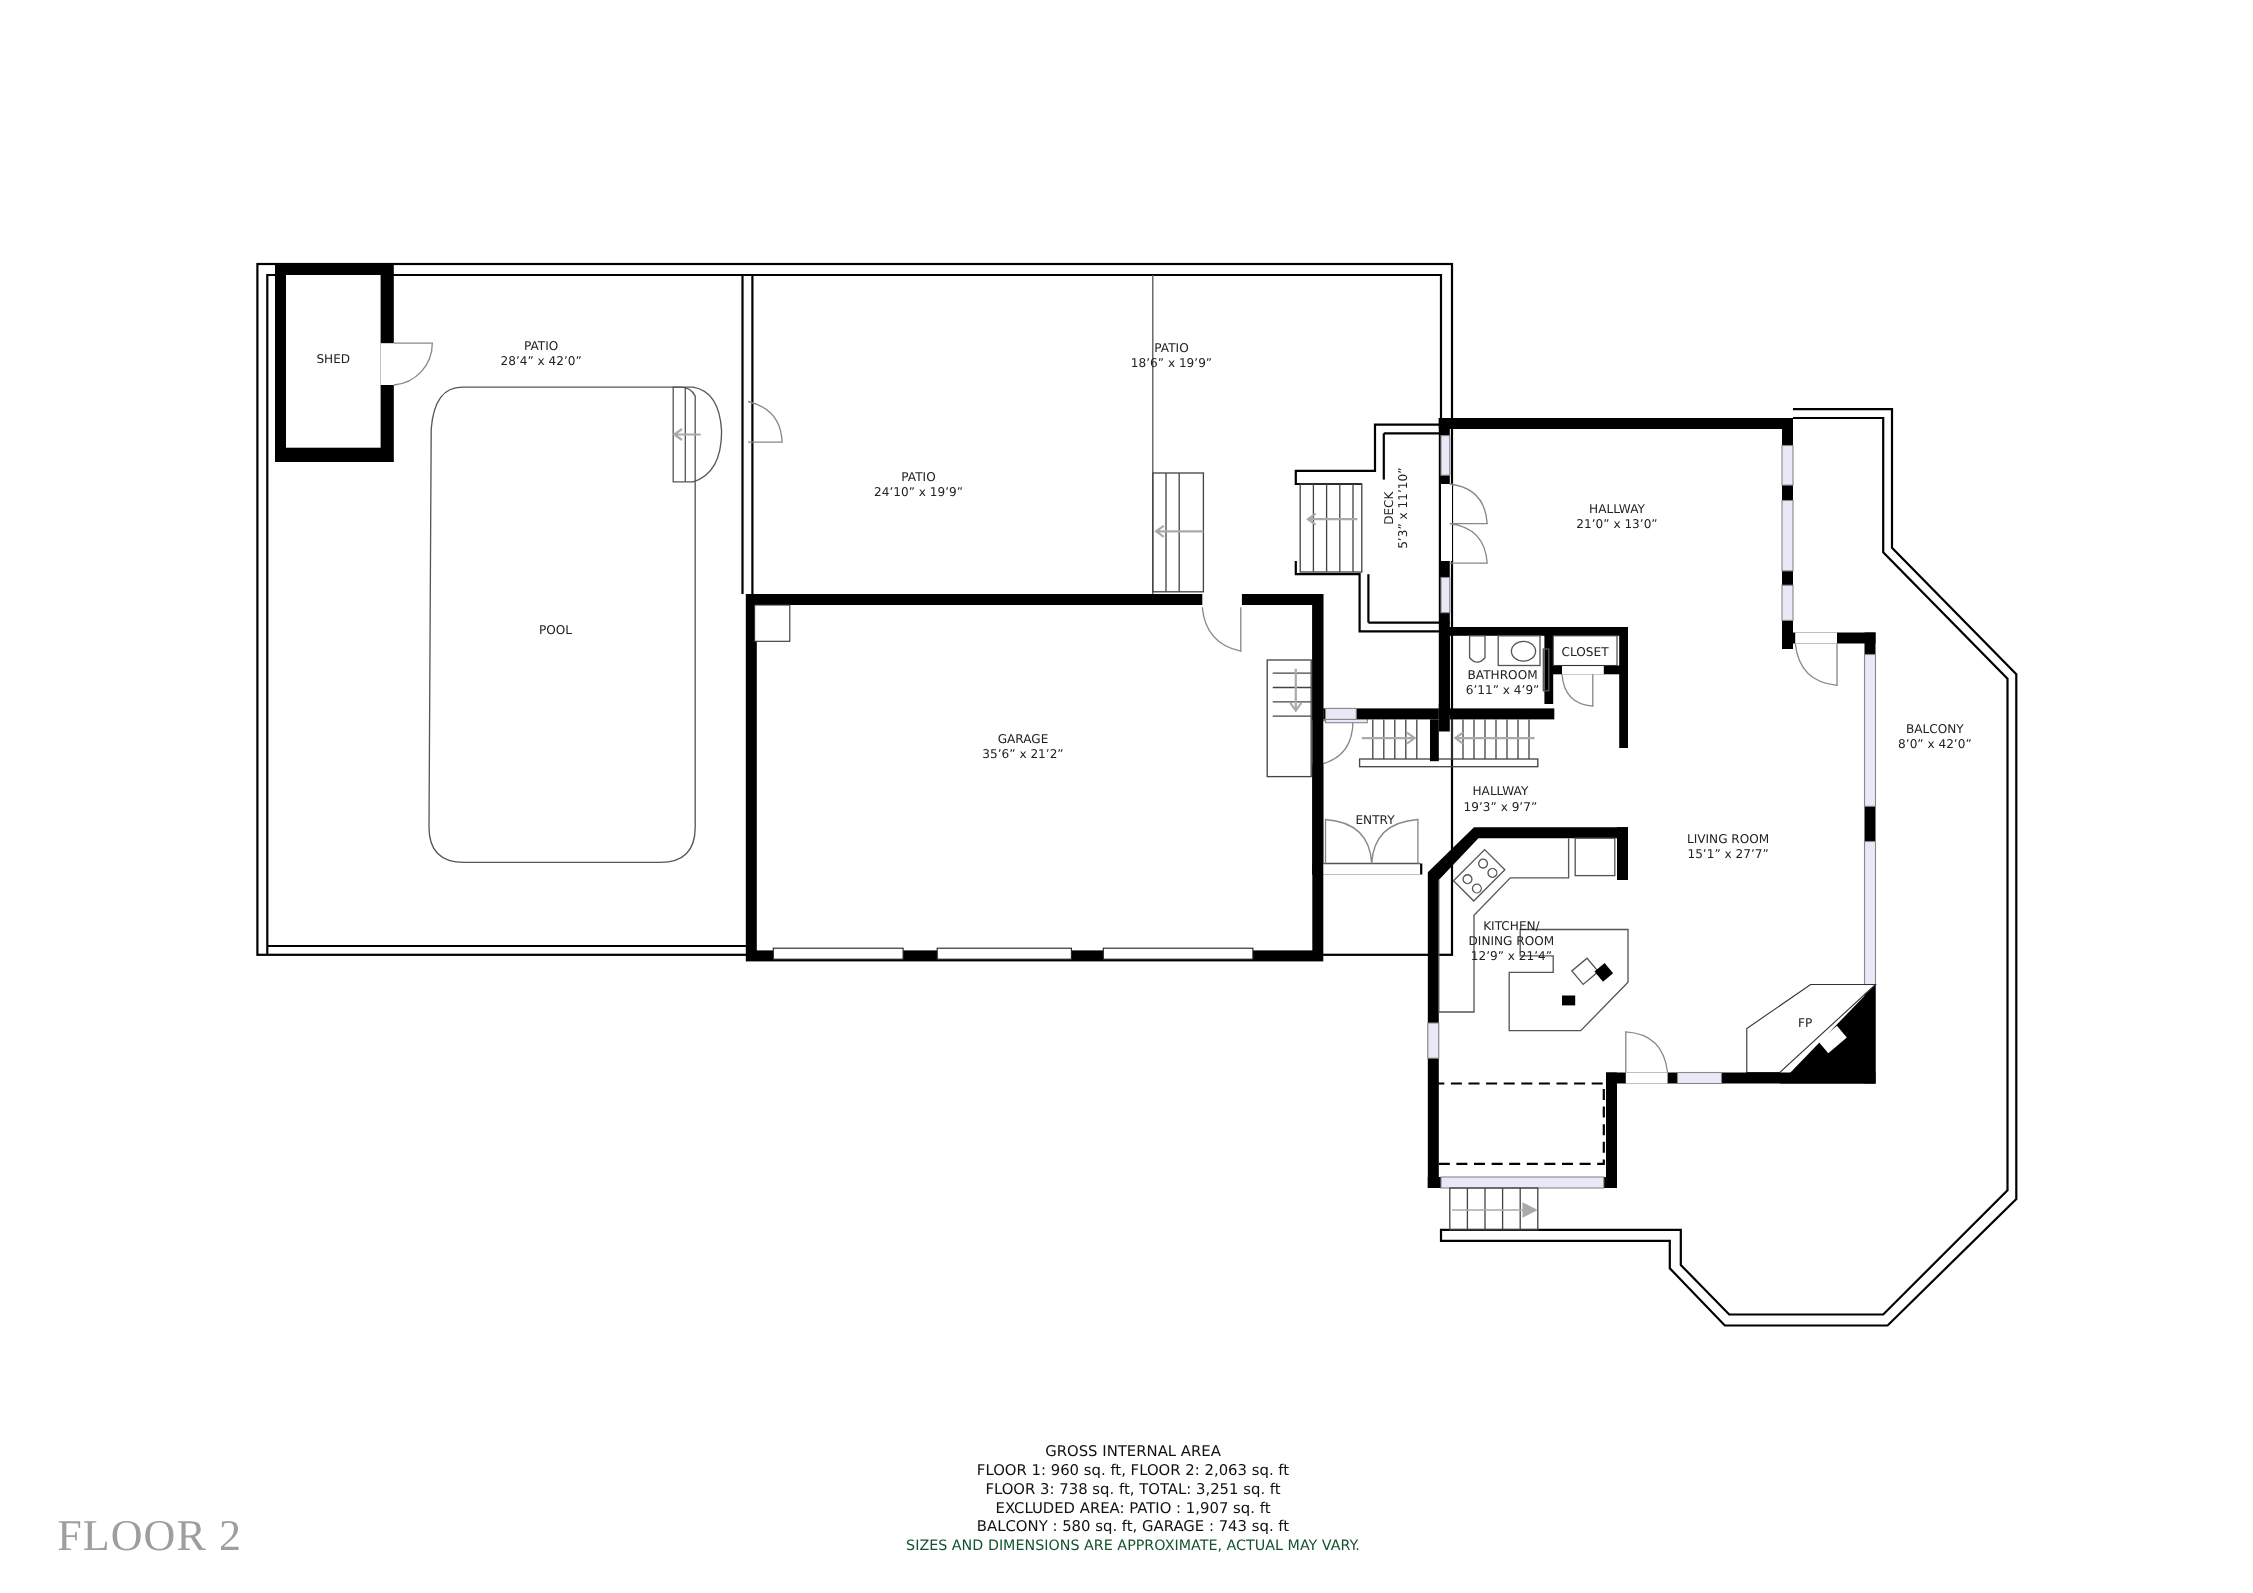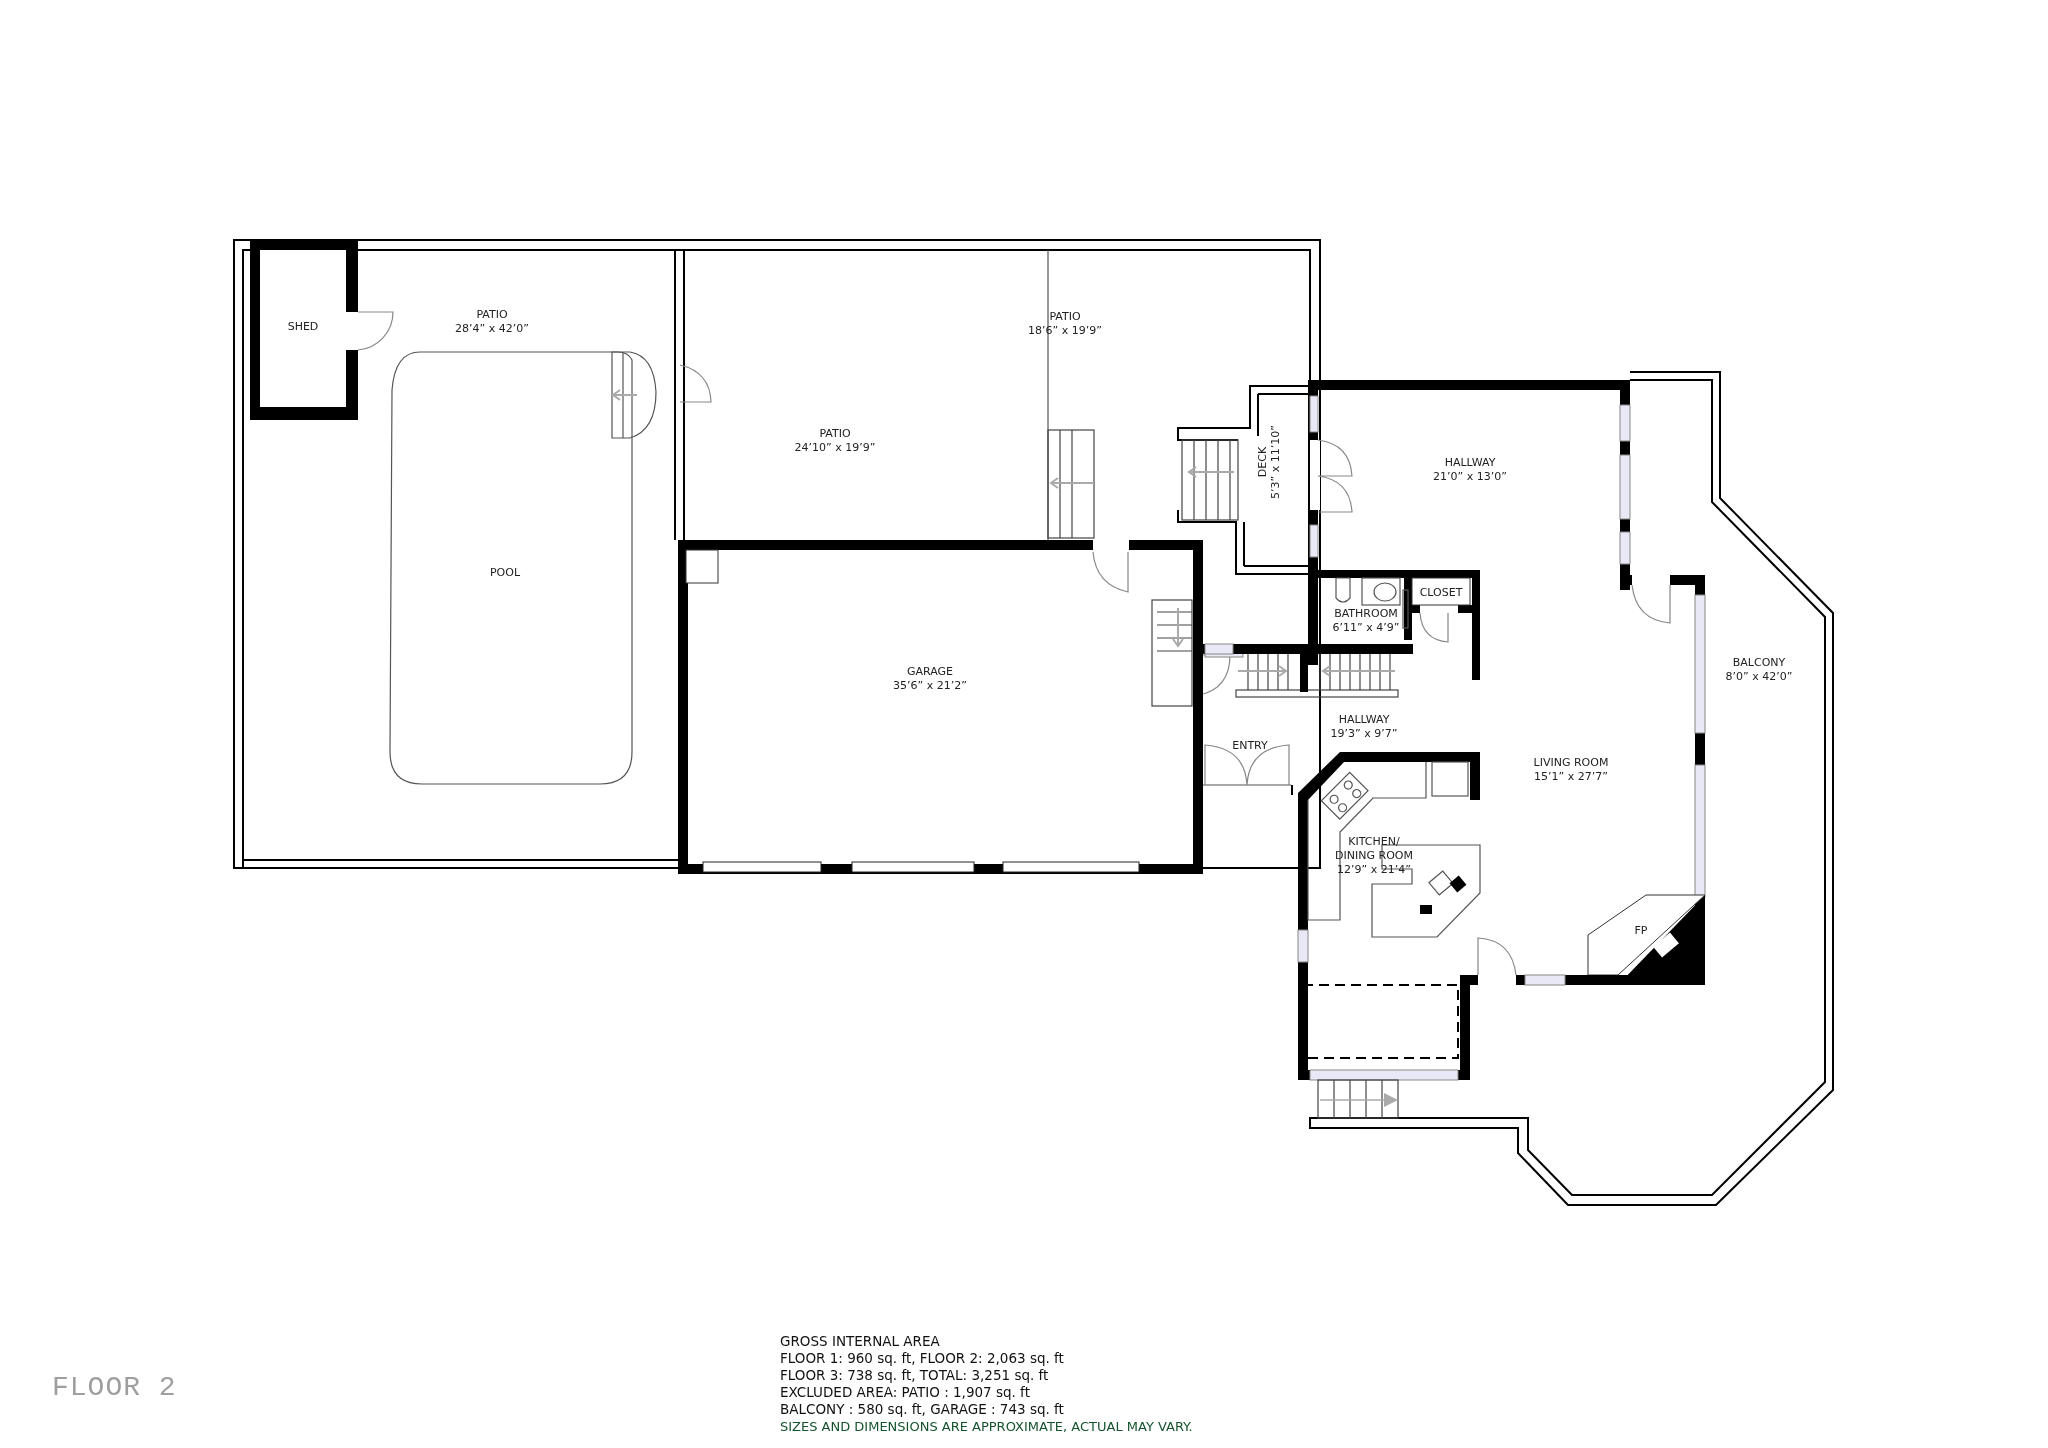--- a/index.html
+++ b/index.html
@@ -1,20 +1,20 @@
 <!DOCTYPE html>
 <html><head>
 <meta charset="utf-8">
 <style>
   html, body { margin: 0; padding: 0; background: #ffffff; }
   body { width: 2048px; height: 1448px; position: relative; overflow: hidden; font-family: "DejaVu Sans", sans-serif; }
   #plan { position: absolute; left: 0; top: 0; width: 2048px; height: 1448px; }
   .room-label { font-family: "DejaVu Sans", sans-serif; font-size: 11px; fill: #222; text-anchor: middle; }
-  .floor-title { position: absolute; left: 52px; top: 1372px; font-size: 28px; color: #9e9e9e; letter-spacing: 1px; font-family: Liberation Mono, monospace; text-align: center; }
-  .summary { position: absolute; left: 780px; top: 1312px; width: 500px; text-align: left; font-size: 13.5px; line-height: 17px; color: #111; font-family: "DejaVu Sans", sans-serif; margin-top: 21px; }
+  .floor-title { position: absolute; left: 52px; top: 1372px; font-size: 40px; color: #9e9e9e; letter-spacing: 1px; font-family: Liberation Serif, serif; text-align: center; }
+  .summary { position: absolute; left: 780px; top: 1312px; width: 500px; text-align: center; font-size: 13.5px; line-height: 17px; color: #111; font-family: "DejaVu Sans", sans-serif; }
   .summary .disclaimer { color: #14532d; font-size: 13px; }
   .wall { fill: #000; }
   .thin { fill: none; stroke: #000; stroke-width: 2; }
   .hair { fill: none; stroke: #555; stroke-width: 1.2; }
   .door { fill: none; stroke: #888; stroke-width: 1.2; }
   .win { fill: #e8e8f6; stroke: #888; stroke-width: 1; }
   .stair { fill: none; stroke: #444; stroke-width: 1.2; }
   .arrow { stroke: #aaa; stroke-width: 2; fill: none; }
   .mk { fill: #000; }
 </style>

